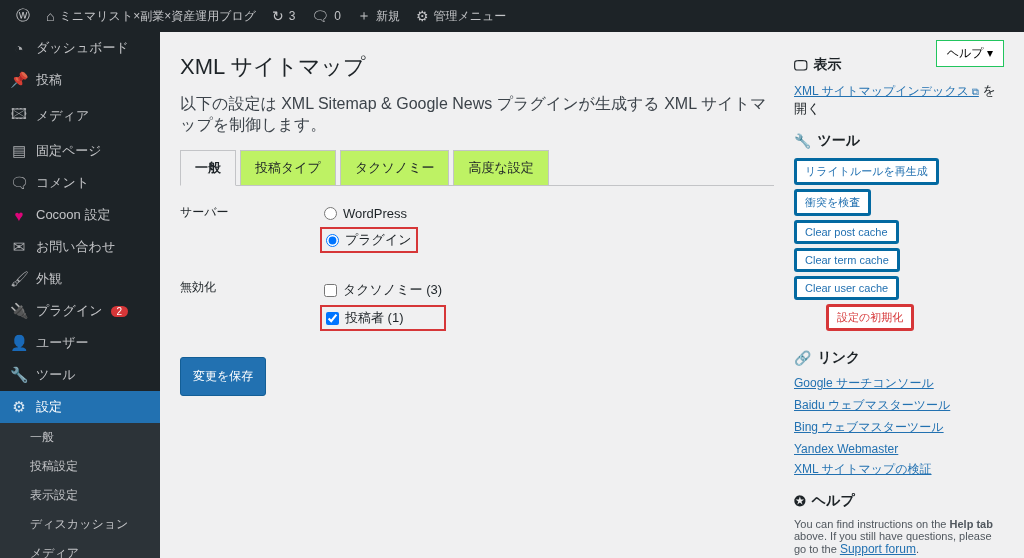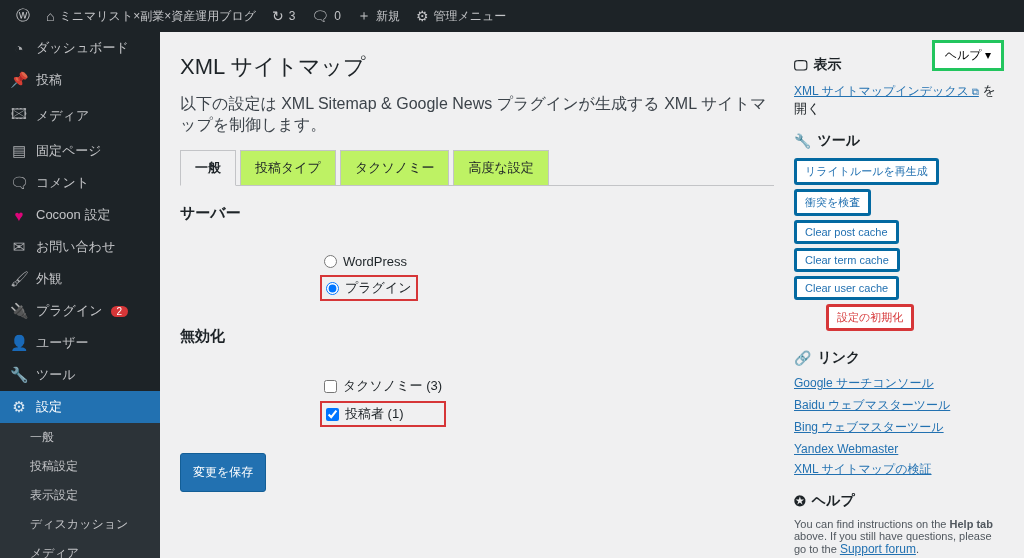--- a/index.html
+++ b/index.html
@@ -18,26 +18,26 @@
 .menu-item.selected::after { content: ""; position: absolute; right: -8px; top: 50%; transform: translateY(-50%); border: 8px solid transparent; border-right-color: #f0f0f1; }
 .content { flex: 1; padding: 10px 20px 20px 20px; position: relative; display: flex; gap: 20px; }
 .main { flex: 1; min-width: 0; }
 .side { width: 210px; }
 h1 { font-size: 22px; font-weight: 400; margin: 10px 0 12px 0; }
 .desc { font-size: 16px; color: #3c434a; margin-bottom: 14px; }
 .tabs { border-bottom: 1px solid #c3c4c7; display: flex; gap: 4px; margin-bottom: 18px; }
 .tab { padding: 8px 14px; background: #bef264; border: 1px solid #c3c4c7; border-bottom: none; cursor: pointer; font-size: 13px; }
 .tab.active { background: #f0f0f1; border-bottom: 1px solid #f0f0f1; margin-bottom: -1px; font-weight: 600; }
 .form-row { display: flex; margin-bottom: 22px; }
-.form-row .lbl { width: 140px; font-weight: 700; font-size: 15px; }
-.form-row .fld { font-size: 13px; margin-top: 48px; }
+.form-row .lbl { width: 140px; font-weight: 400; font-size: 12px; }
+.form-row .fld { font-size: 13px; }
 .opt { display: flex; align-items: center; gap: 6px; padding: 2px 4px; margin-bottom: 4px; }
 .hilite { border: 2px solid #d63638; }
 .button-primary { background: #2271b1; color: #fff; border: 1px solid #135e96; padding: 10px 12px; border-radius: 3px; cursor: pointer; font-size: 12px; }
-.help-btn { position: absolute; right: 20px; top: 8px; background: #fff; border: 3px solid #22c55e; padding: 4px 10px; font-size: 12px; cursor: pointer; }
+.help-btn { position: absolute; right: 20px; top: 8px; background: #fff; border: 1px solid #22c55e; padding: 4px 10px; font-size: 12px; cursor: pointer; }
 .sbox h3 { font-size: 14px; margin: 14px 0 8px 0; display: flex; align-items: center; gap: 6px; }
 .sbox a { color: #2271b1; text-decoration: underline; font-size: 12px; }
 .sbox .pill { display: inline-block; border: 3px solid #0369a1; color: #2271b1; background: #fff; border-radius: 3px; padding: 3px 8px; font-size: 11px; margin: 0 4px 4px 0; cursor: pointer; }
 .sbox .pill.danger { border-color: #d63638; color: #d63638; margin-left: 32px; }
 .sbox ul { list-style: none; }
 .sbox ul li { margin-bottom: 5px; }
 .sbox p { font-size: 11px; color: #50575e; margin-bottom: 8px; }
 .ext::after { content: " ⧉"; font-size: 10px; }
 </style>
 </head>

